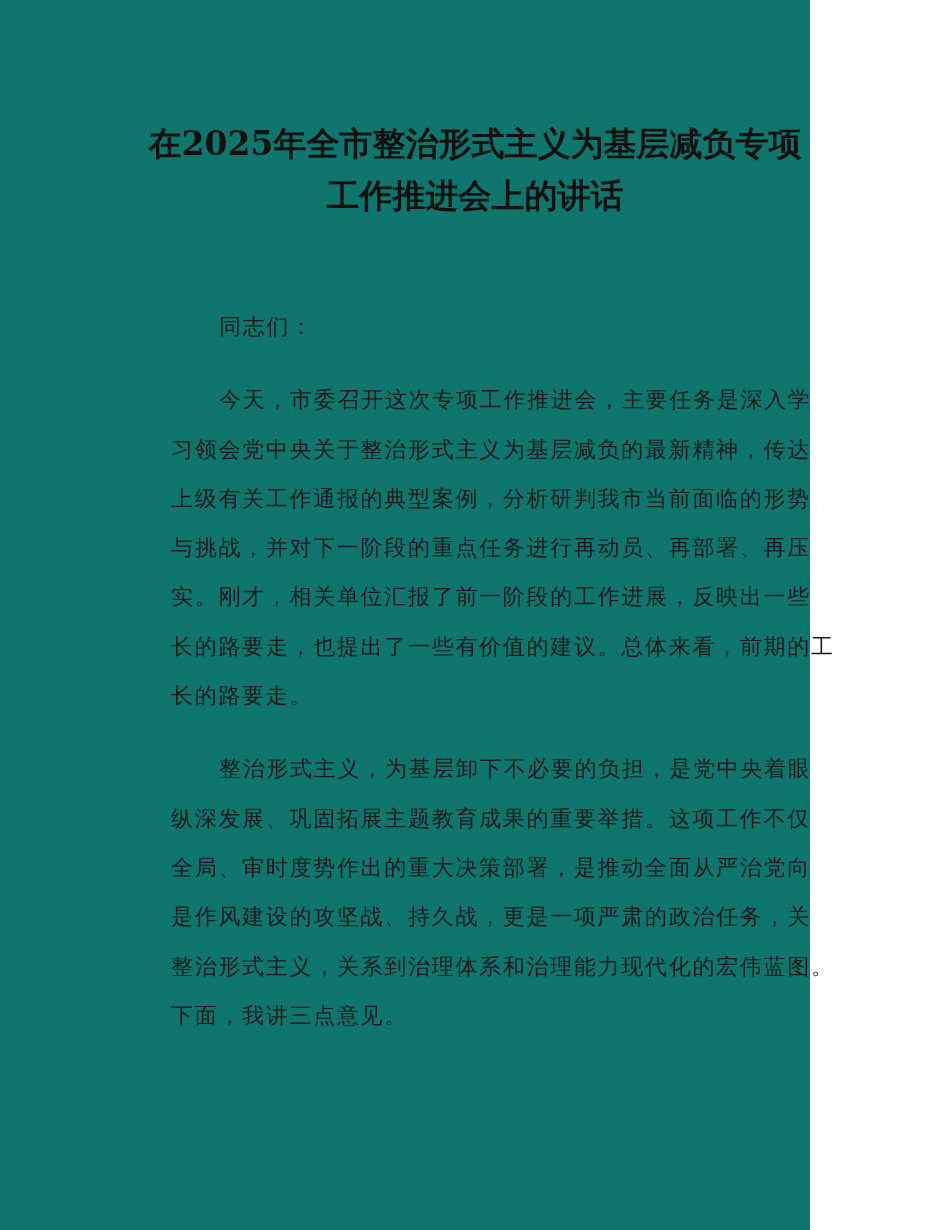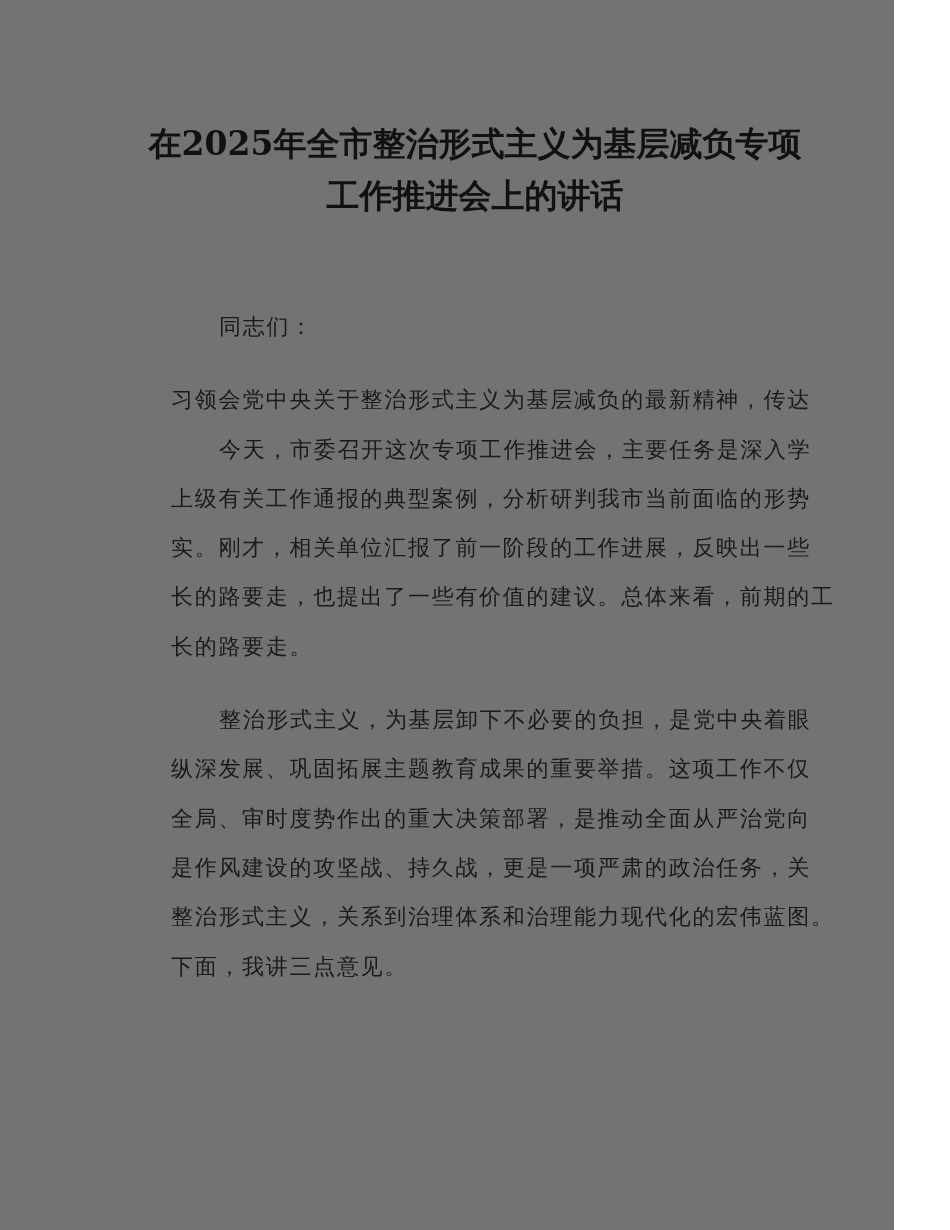--- a/index.html
+++ b/index.html
@@ -1,17 +1,17 @@
 <!DOCTYPE html>
 <html><head>
 <meta charset="utf-8">
 <style>
   html, body { margin: 0; padding: 0; background: #ffffff; }
   body { width: 950px; height: 1230px; position: relative; overflow: hidden; }
-  .page { position: absolute; left: 0; top: 0; width: 894px; height: 1230px; background: #737373; }
+  .page { position: absolute; left: 0; top: 0; width: 810px; height: 1230px; background: #0f766e; }
   .title {
     position: absolute; left: 100px; top: 118px; width: 750px;
     text-align: center;
     font-family: "DejaVu Serif", "Liberation Serif", serif;
     font-weight: bold;
     font-size: 33px; line-height: 52px; color: #111;
   }
   .title div { white-space: nowrap; }
   .body {
     position: absolute; left: 143px; top: 302px; width: 666px;
@@ -31,23 +31,24 @@
   <div class="title">
     <div>在2025年全市整治形式主义为基层减负专项</div>
     <div>工作推进会上的讲话</div>
   </div>
 
   <div class="body">
     <div class="line indent">同志们：</div>
     <div class="gap"></div>
 
     <div>
+      <div class="line indent">今天，市委召开这次专项工作推进会，主要任务是深入学</div>
       <div class="line">习领会党中央关于整治形式主义为基层减负的最新精神，传达</div>
-      <div class="line indent">今天，市委召开这次专项工作推进会，主要任务是深入学</div>
       <div class="line">上级有关工作通报的典型案例，分析研判我市当前面临的形势</div>
+      <div class="line">与挑战，并对下一阶段的重点任务进行再动员、再部署、再压</div>
       <div class="line">实。刚才，相关单位汇报了前一阶段的工作进展，反映出一些</div>
       <div class="line">长的路要走，也提出了一些有价值的建议。总体来看，前期的工</div>
       <div class="line">长的路要走。</div>
     </div>
     <div class="gap"></div>
 
     <div>
       <div class="line indent">整治形式主义，为基层卸下不必要的负担，是党中央着眼</div>
       <div class="line">纵深发展、巩固拓展主题教育成果的重要举措。这项工作不仅</div>
       <div class="line">全局、审时度势作出的重大决策部署，是推动全面从严治党向</div>

